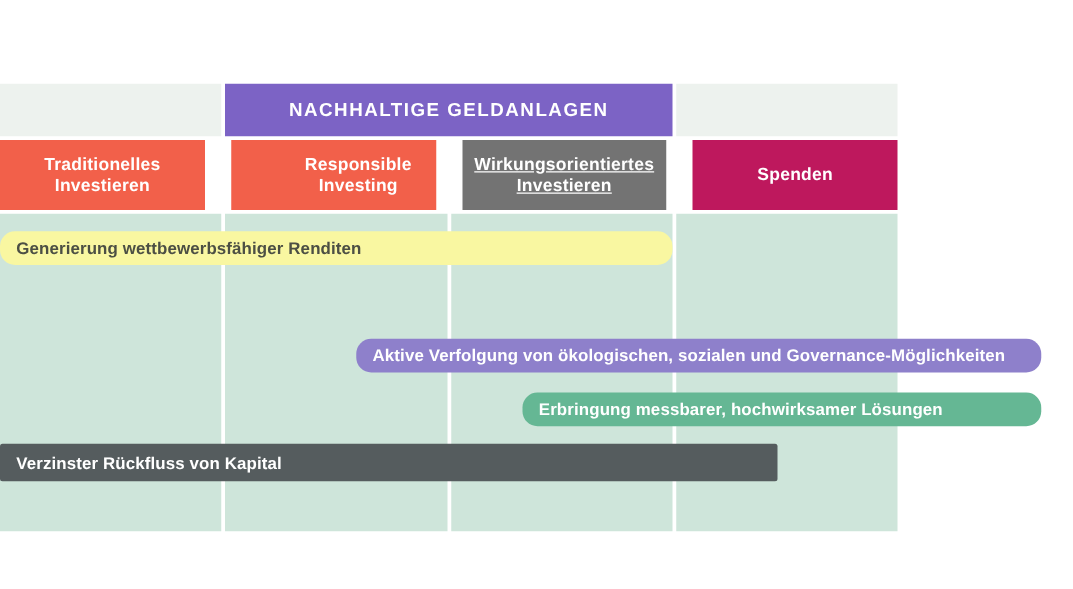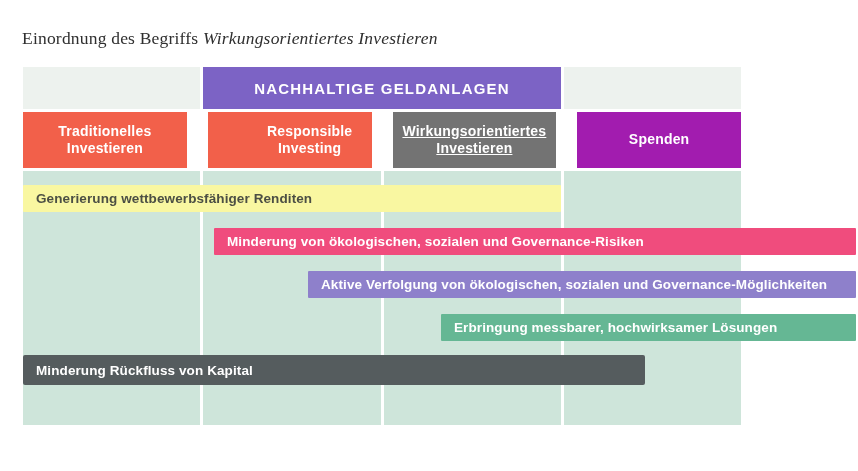--- a/index.html
+++ b/index.html
@@ -15,21 +15,21 @@
   .fig-title {
     position: absolute; left: 22px; top: 28px;
     font-family: "Liberation Serif", serif;
     font-size: 17.5px; font-weight: 500; color: #2f2f2f;
     letter-spacing: 0.2px; white-space: nowrap;
   }
   .fig-title .em { font-style: italic; }
 
   
   .chart {
-    position: absolute; left: 23px; top: 67px;
+    position: absolute; left: 0; top: 67px;
     width: 718px; height: 358px; background: #ffffff;
   }
   .grid-row {
     position: absolute; left: 0; width: 100%;
     display: grid; grid-template-columns: repeat(4, 1fr); column-gap: 3px;
   }
   .row-top  { top: 0;    height: 42px; }
   .row-cat  { top: 45px; height: 56px; gap: 21px; }
   .row-body { top: 104px; height: 254px; }
 
@@ -42,21 +42,21 @@
   }
   .cat-cell {
     display: flex; align-items: center; justify-content: center;
     text-align: center; color: #ffffff; font-size: 14px; font-weight: bold;
     line-height: 1.25; white-space: pre-line; letter-spacing: 0.2px;
   }
   .body-cell { height: 100%; }
 
   
   .bar {
-    position: absolute; height: 27px; border-radius: 1px;
+    position: absolute; height: 27px; border-radius: 12px;
     display: flex; align-items: center;
     padding-left: 13px; font-size: 13.5px; font-weight: bold;
     letter-spacing: 0.1px; white-space: nowrap; color: #ffffff;
   }
   .bar-renditen      { left: 0;     top: 118px; width: 538px; }
   .bar-risiken       { left: 191px; top: 161px; width: 642px; }
   .bar-moeglichkeiten{ left: 285px; top: 204px; width: 548px; }
   .bar-loesungen     { left: 418px; top: 247px; width: 415px; }
   .bar-kapital       { left: 0;     top: 288px; width: 622px; height: 30px; border-radius: 2px; }
 
@@ -65,49 +65,47 @@
     position: absolute; right: 13px; top: 437px;
     font-size: 11.5px; color: #8d8d8d; letter-spacing: 0.2px; white-space: nowrap;
   }
   .source .accent { }
 </style>
 </head>
 <body>
 
 <div class="stage">
 
-  <div class="fig-title"><span>Einordnung des Begriffs </span><span class="em">Wirkungsorientiertes Investieren</span></div>
 
   <div class="chart">
 
     <div class="grid-row row-top">
       <div class="band-cell" style="background-color: rgb(237, 242, 238);"></div>
       <div class="purple-header" style="background-color: rgb(124, 99, 197);">NACHHALTIGE GELDANLAGEN</div>
       <div class="band-cell" style="background-color: rgb(237, 242, 238);"></div>
     </div>
 
     <div class="grid-row row-cat">
       <div class="cat-cell" style="background-color: rgb(242, 96, 74);">Traditionelles
 Investieren</div>
       <div class="cat-cell" style="background-color: rgb(242, 96, 74); padding-left: 40px;">Responsible
 Investing</div>
       <div class="cat-cell" style="background-color: #737373; text-decoration: underline;">Wirkungsorientiertes
 Investieren</div>
-      <div class="cat-cell" style="background-color: #a21caf;">Spenden</div>
+      <div class="cat-cell" style="background-color: #be185d;">Spenden</div>
     </div>
 
     <div class="grid-row row-body">
       <div class="body-cell" style="background-color: rgb(206, 229, 218);"></div>
       <div class="body-cell" style="background-color: rgb(206, 229, 218);"></div>
       <div class="body-cell" style="background-color: rgb(206, 229, 218);"></div>
       <div class="body-cell" style="background-color: rgb(206, 229, 218);"></div>
     </div>
 
     <div class="bar bar-renditen" style="background-color: rgb(249, 247, 161); color: rgb(76, 79, 68);">Generierung wettbewerbsfähiger Renditen</div>
-    <div class="bar bar-risiken" style="background-color: rgb(240, 76, 125); color: rgb(255, 255, 255);">Minderung von ökologischen, sozialen und Governance-Risiken</div>
     <div class="bar bar-moeglichkeiten" style="background-color: rgb(142, 128, 203); color: rgb(255, 255, 255);">Aktive Verfolgung von ökologischen, sozialen und Governance-Möglichkeiten</div>
     <div class="bar bar-loesungen" style="background-color: rgb(101, 183, 148); color: rgb(255, 255, 255);">Erbringung messbarer, hochwirksamer Lösungen</div>
-    <div class="bar bar-kapital" style="background-color: rgb(85, 92, 94); color: rgb(255, 255, 255);">Minderung Rückfluss von Kapital</div>
+    <div class="bar bar-kapital" style="background-color: rgb(85, 92, 94); color: rgb(255, 255, 255);">Verzinster Rückfluss von Kapital</div>
 
   </div>
 
 
 </div>
 
 </body></html>

